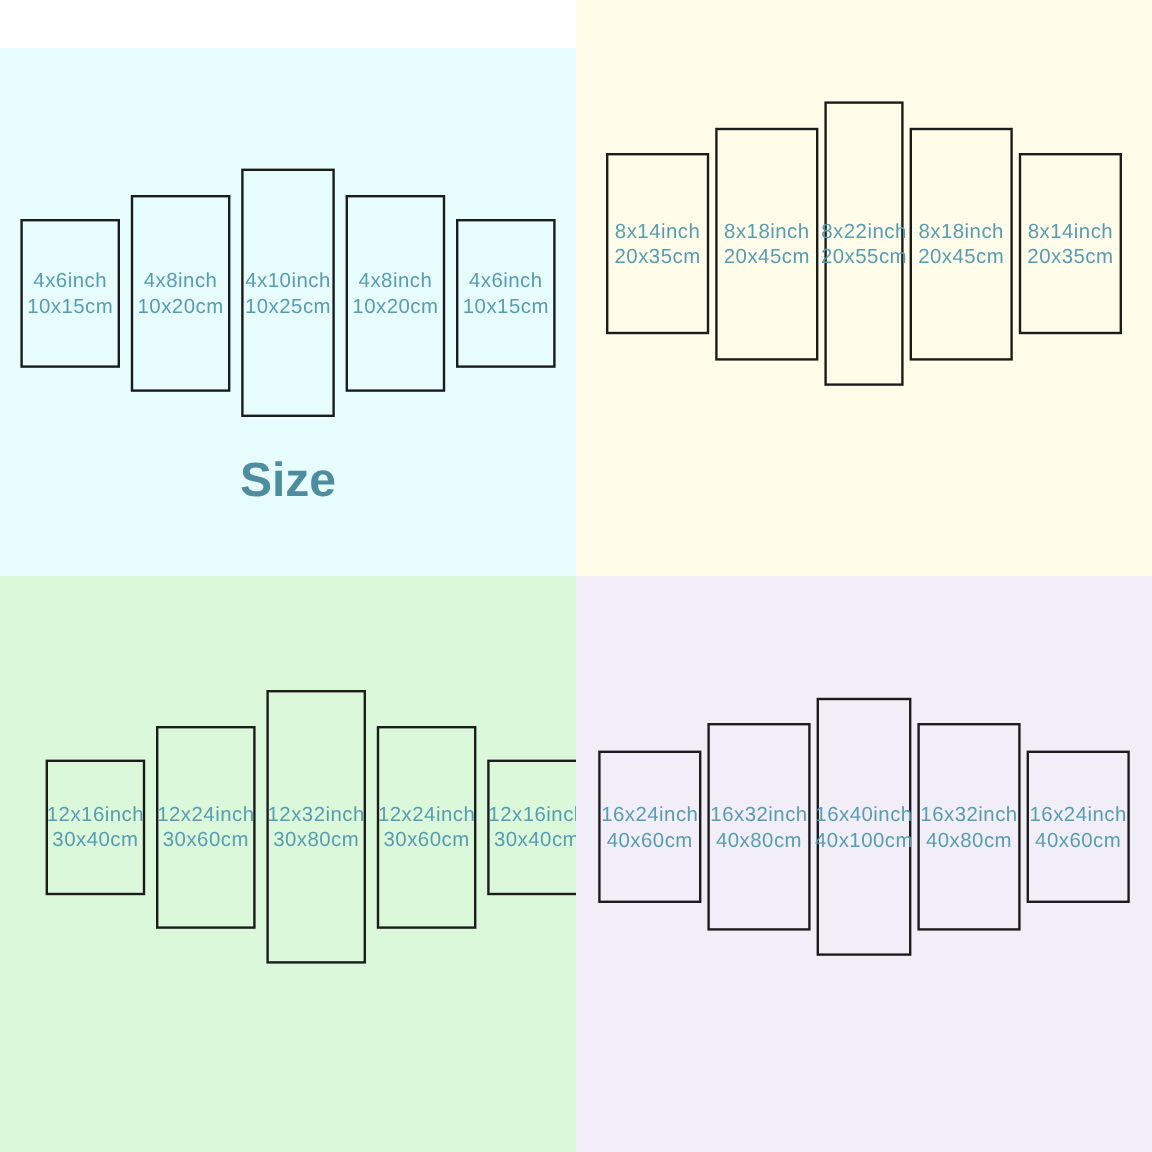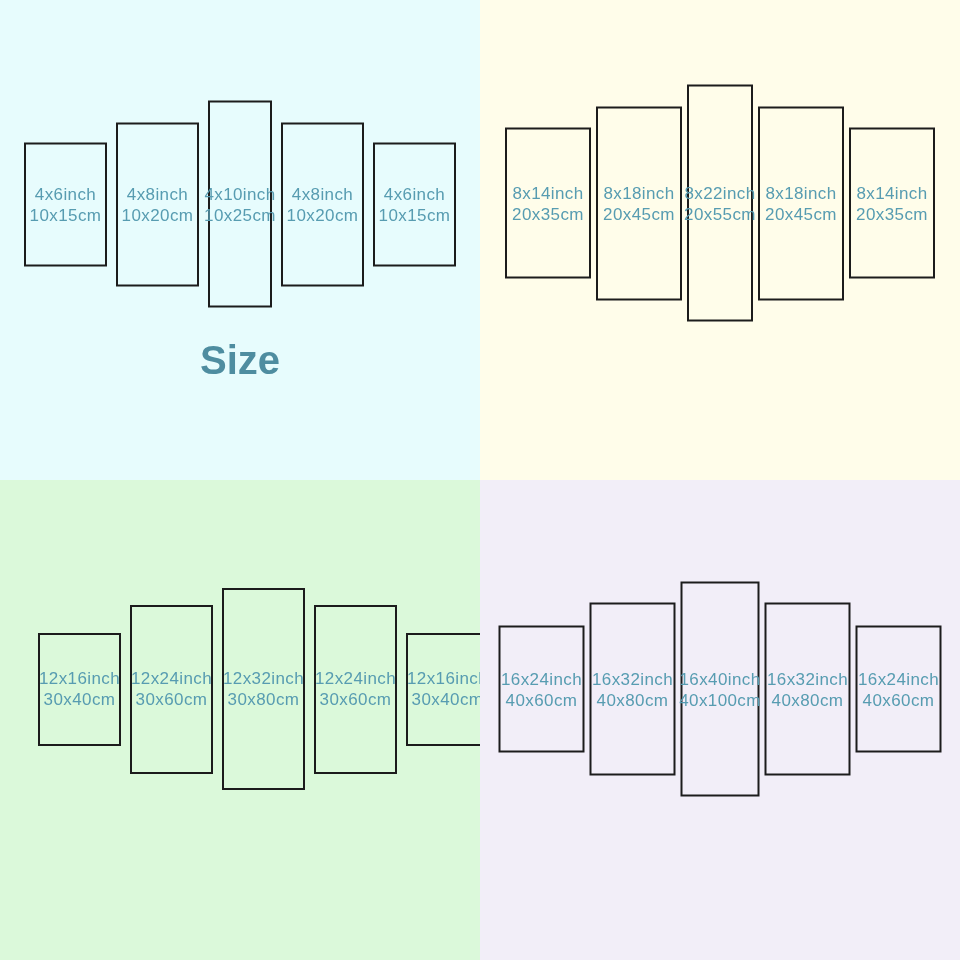--- a/index.html
+++ b/index.html
@@ -51,37 +51,37 @@
     font-size: 40px;
     line-height: 1;
     color: var(--title-color, #4e8da0);
   }
 </style>
 </head>
 <body>
 
 <div class="canvas">
 
-  <section class="quadrant" style="background: rgb(231, 252, 253);">
+  <section class="quadrant" style="background: rgb(231, 252, 253); margin-top: 40px;">
     <div class="panels" style="top: 204px; gap: 9px;">
   <div class="panel" style="width: 83px; height: 124px;">
     <div class="panel-label">
       <span class="inch">4x6inch</span>
       <span class="cm">10x15cm</span>
     </div>
   </div>
 
   <div class="panel" style="width: 83px; height: 164px;">
     <div class="panel-label">
       <span class="inch">4x8inch</span>
       <span class="cm">10x20cm</span>
     </div>
   </div>
 
-  <div class="panel" style="width: 64px; height: 207px;">
+  <div class="panel" style="width: 78px; height: 207px;">
     <div class="panel-label">
       <span class="inch">4x10inch</span>
       <span class="cm">10x25cm</span>
     </div>
   </div>
 
   <div class="panel" style="width: 83px; height: 164px;">
     <div class="panel-label">
       <span class="inch">4x8inch</span>
       <span class="cm">10x20cm</span>
@@ -146,21 +146,21 @@
     </div>
   </div>
 
   <div class="panel" style="width: 83px; height: 169px;">
     <div class="panel-label">
       <span class="inch">12x24inch</span>
       <span class="cm">30x60cm</span>
     </div>
   </div>
 
-  <div class="panel" style="width: 83px; height: 202px;">
+  <div class="panel" style="width: 83px; height: 228px;">
     <div class="panel-label">
       <span class="inch">12x32inch</span>
       <span class="cm">30x80cm</span>
     </div>
   </div>
 
   <div class="panel" style="width: 83px; height: 169px;">
     <div class="panel-label">
       <span class="inch">12x24inch</span>
       <span class="cm">30x60cm</span>

